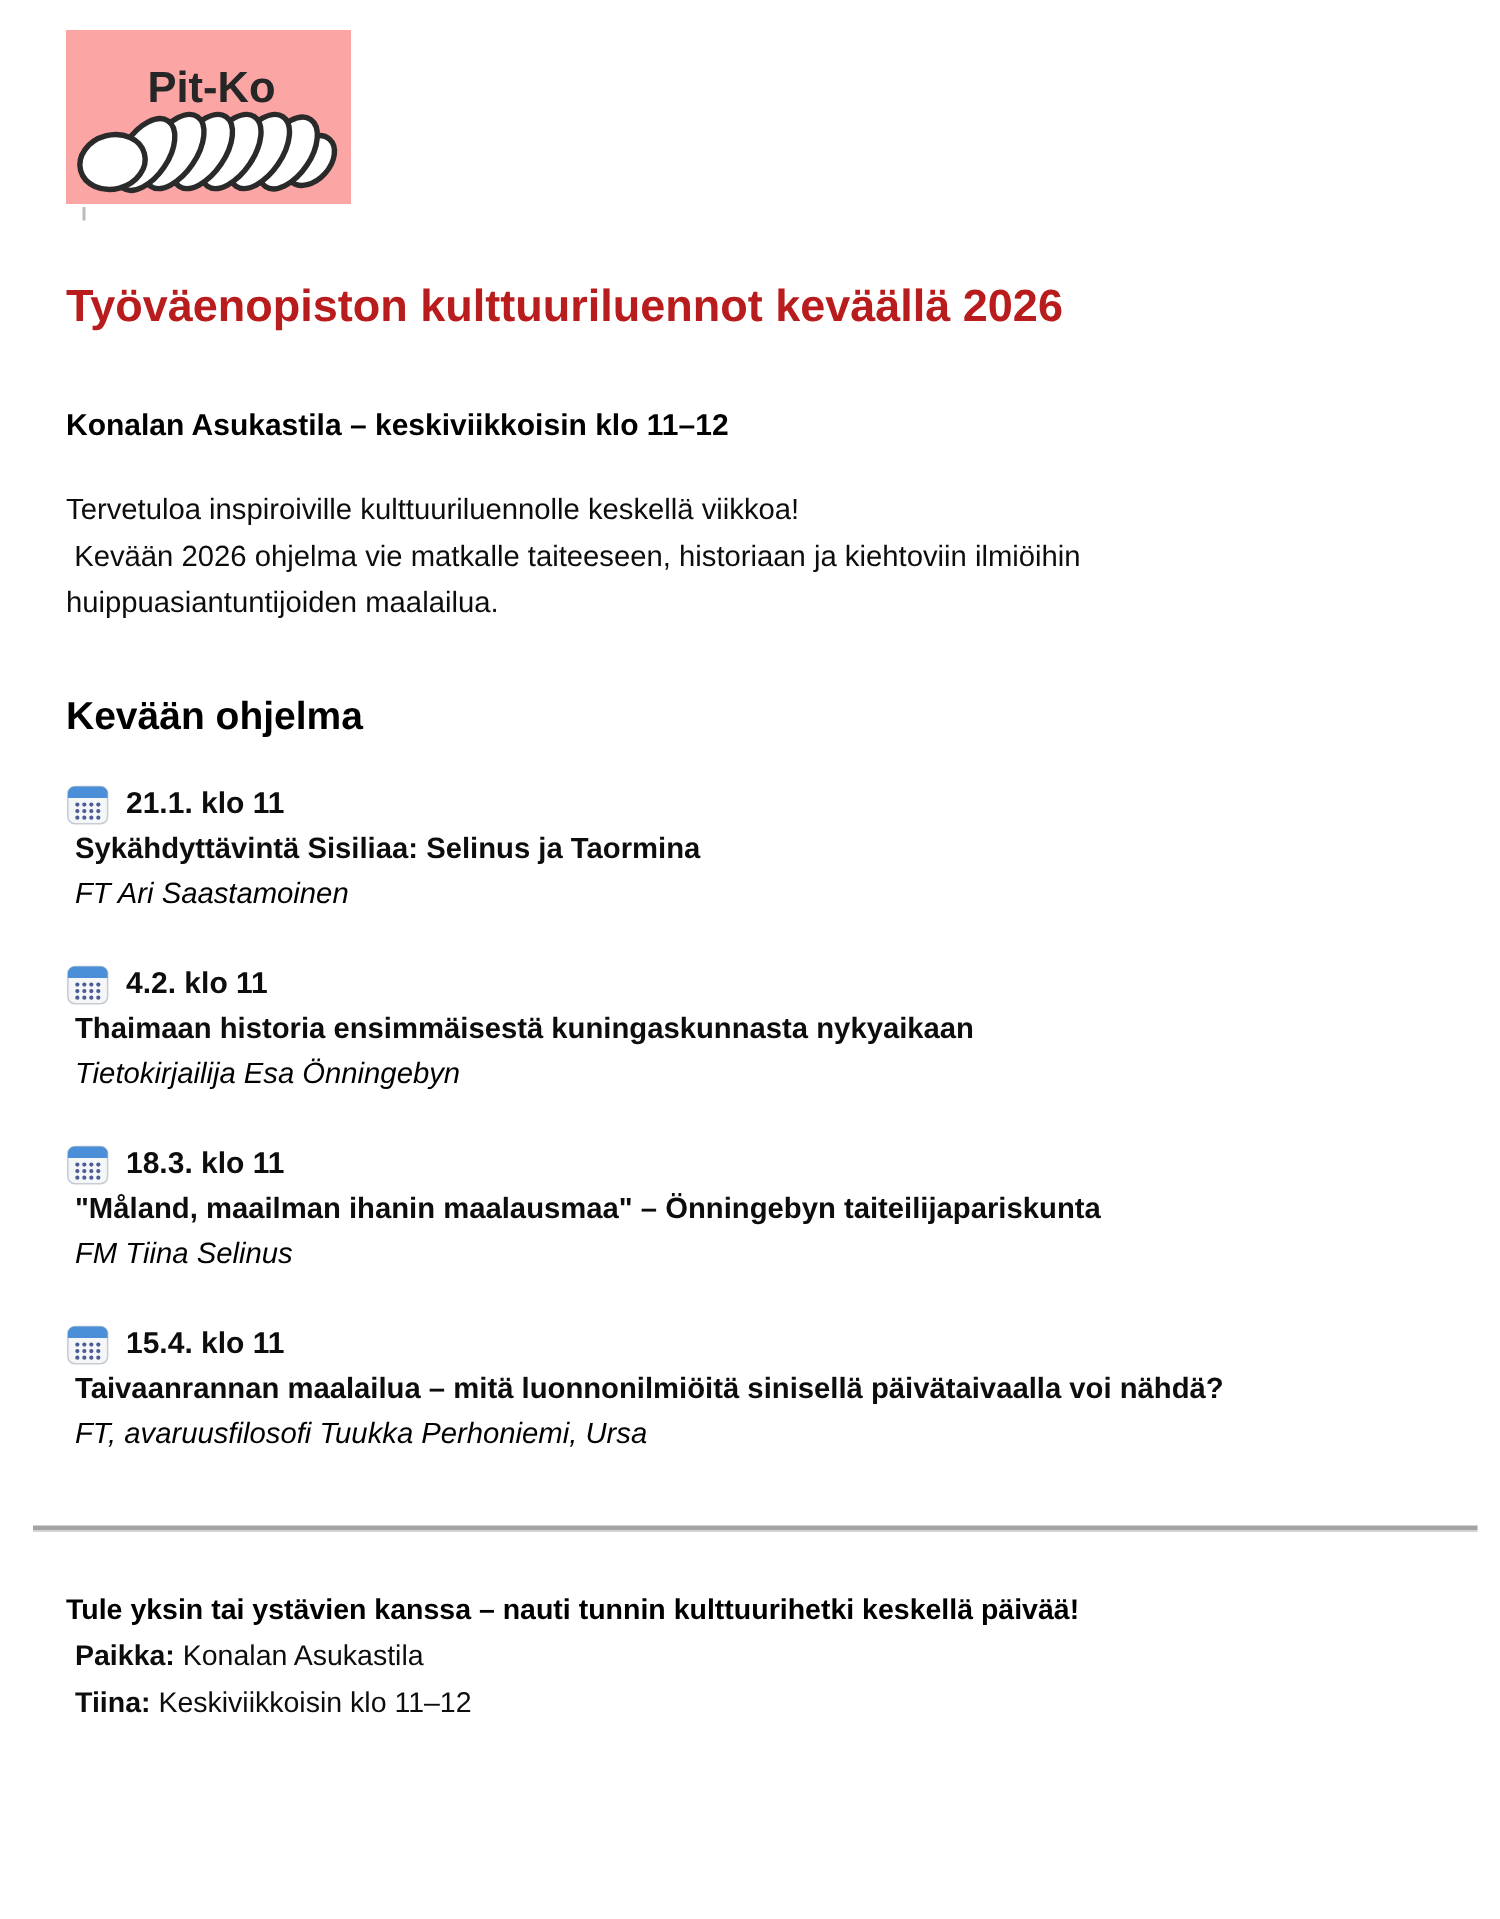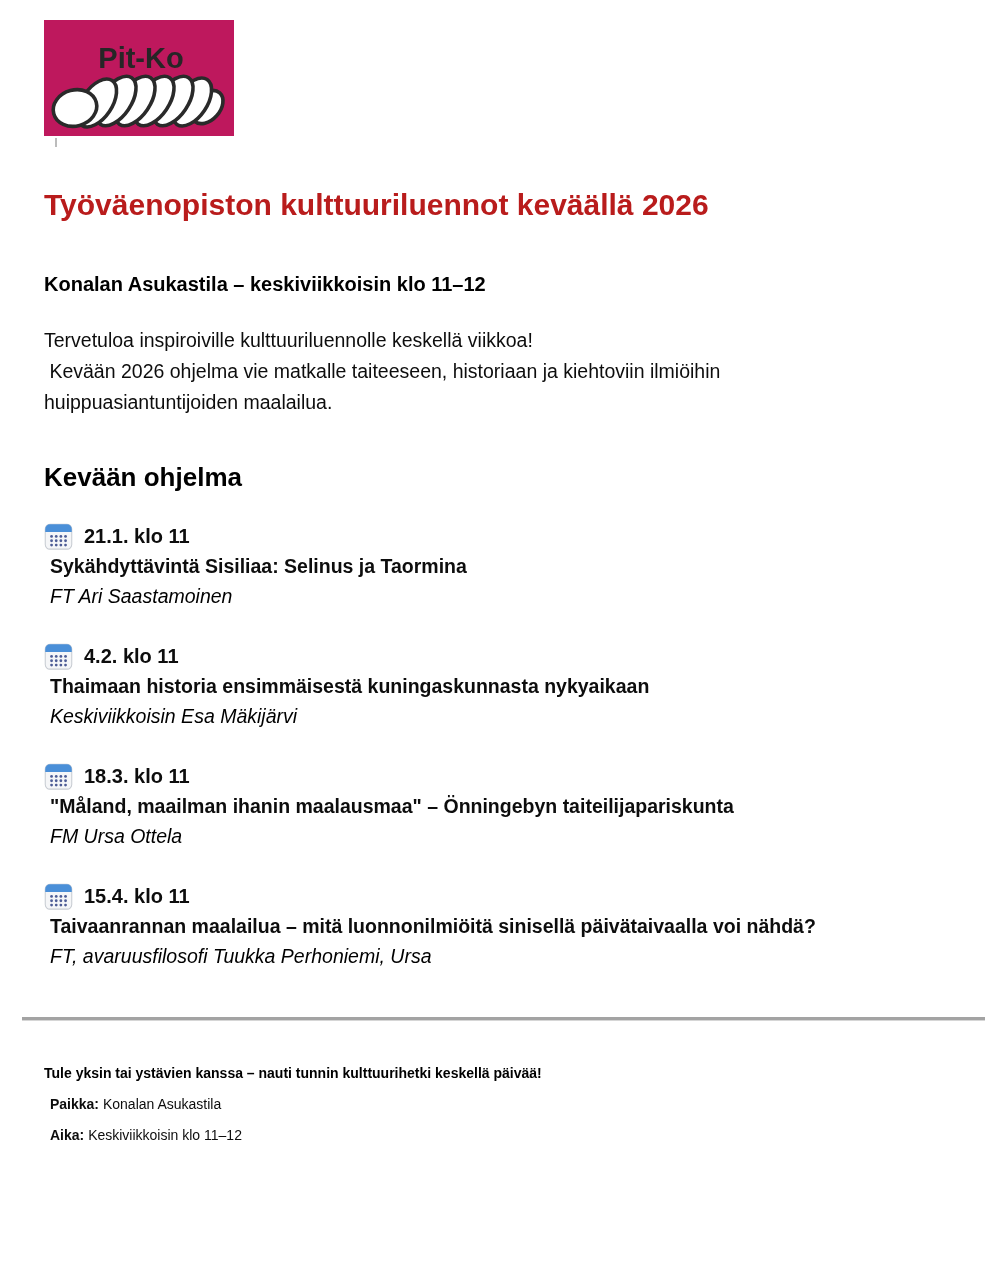--- a/index.html
+++ b/index.html
@@ -8,21 +8,21 @@
     width: 1000px;
     height: 1279px;
     background: #ffffff;
     color: #0d0d0d;
     font-family: "Liberation Sans", "DejaVu Sans", sans-serif;
     overflow: hidden;
   }
   .page { padding: 20px 44px 0 44px; width: 1000px; }
 
   
-  .logo-box { width: 190px; height: 116px; background: #be185d; }
+  .logo-box { width: 190px; height: 116px; background: #fca5a5; }
   .logo-svg { display: block; }
   .logo-text {
     font-family: "Liberation Sans", "DejaVu Sans", sans-serif;
     font-size: 29px;
     font-weight: bold;
     fill: #262626;
   }
   .logo-tick { width: 2px; height: 9px; background: #bcbcbc; margin: 2px 0 0 11px; }
 
   
@@ -63,21 +63,21 @@
   
   .divider {
     border: none;
     height: 4px;
     background: #a3a3a3;
     border-bottom: 1px solid #d6d6d6;
     margin: 46px -29px 0 -22px;
   }
 
   
-  .footer { margin-top: 37px; font-size: 14px; line-height: 31px; }
+  .footer { margin-top: 37px; font-size: 19px; line-height: 31px; }
   .cta { font-weight: bold; color: #000; }
   .meta-row { padding-left: 6px; }
   .meta-label { font-weight: bold; }
   .hidden-defs { position: absolute; width: 0; height: 0; overflow: hidden; }
 </style>
 </head>
 <body>
 
 <svg class="hidden-defs" aria-hidden="true">
   <defs>
@@ -147,33 +147,33 @@
     </div>
 
     <div class="item">
       <div class="date-row">
         <svg class="cal" viewBox="0 0 28 28">
             <use href="#cal-def"></use>
           </svg>
         <span class="item-date">4.2. klo 11</span>
       </div>
       <div class="item-title">Thaimaan historia ensimmäisestä kuningaskunnasta nykyaikaan</div>
-      <div class="item-speaker">Keskiviikkoisin Esa Mäkijärvi</div>
+      <div class="item-speaker">Tietokirjailija Esa Önningebyn</div>
     </div>
 
 
     <div class="item">
       <div class="date-row">
         <svg class="cal" viewBox="0 0 28 28">
             <use href="#cal-def"></use>
           </svg>
         <span class="item-date">18.3. klo 11</span>
       </div>
       <div class="item-title">"Måland, maailman ihanin maalausmaa" – Önningebyn taiteilijapariskunta</div>
-      <div class="item-speaker">FM Ursa Ottela</div>
+      <div class="item-speaker">FM Tiina Selinus</div>
     </div>
 
     <div class="item">
       <div class="date-row">
         <svg class="cal" viewBox="0 0 28 28">
             <use href="#cal-def"></use>
           </svg>
         <span class="item-date">15.4. klo 11</span>
       </div>
       <div class="item-title">Taivaanrannan maalailua – mitä luonnonilmiöitä sinisellä päivätaivaalla voi nähdä?</div>
@@ -184,18 +184,18 @@
 
   <hr class="divider">
 
   <div class="footer">
     <div class="cta">Tule yksin tai ystävien kanssa – nauti tunnin kulttuurihetki keskellä päivää!</div>
     <div class="meta-row">
       <span class="meta-label">Paikka:</span>
       <span>Konalan Asukastila</span>
     </div>
     <div class="meta-row">
-      <span class="meta-label">Aika:</span>
+      <span class="meta-label">Tiina:</span>
       <span>Keskiviikkoisin klo 11–12</span>
     </div>
   </div>
 
 </div>
 
 </body></html>

